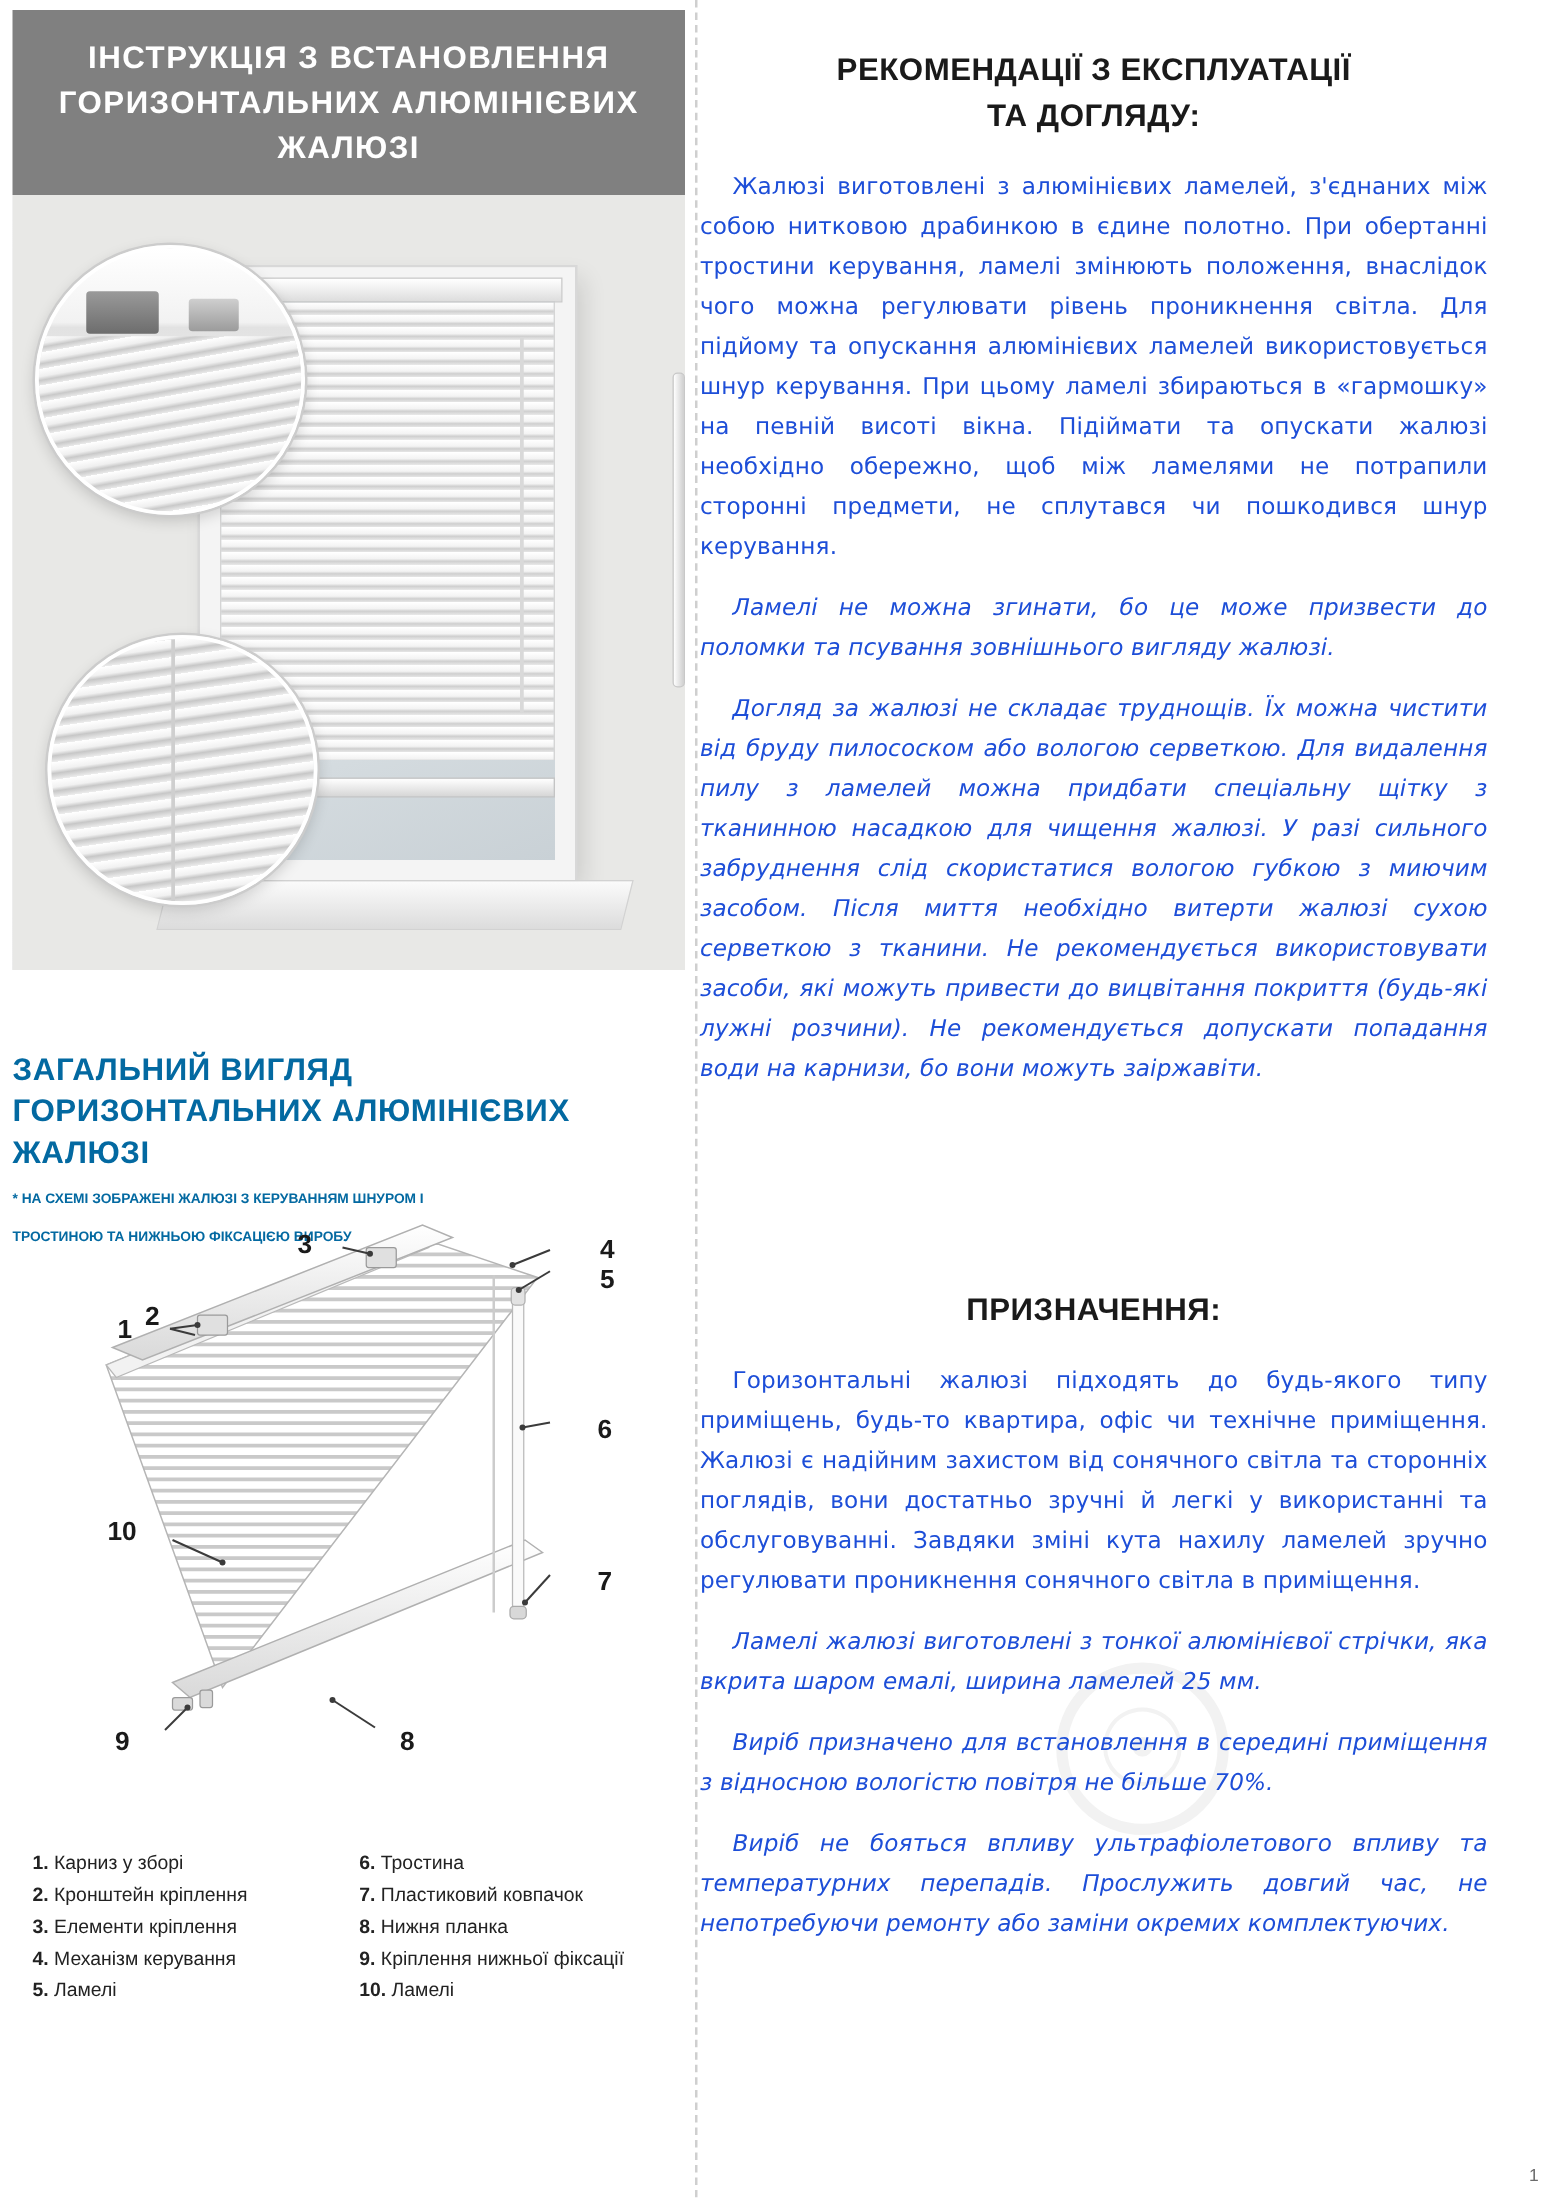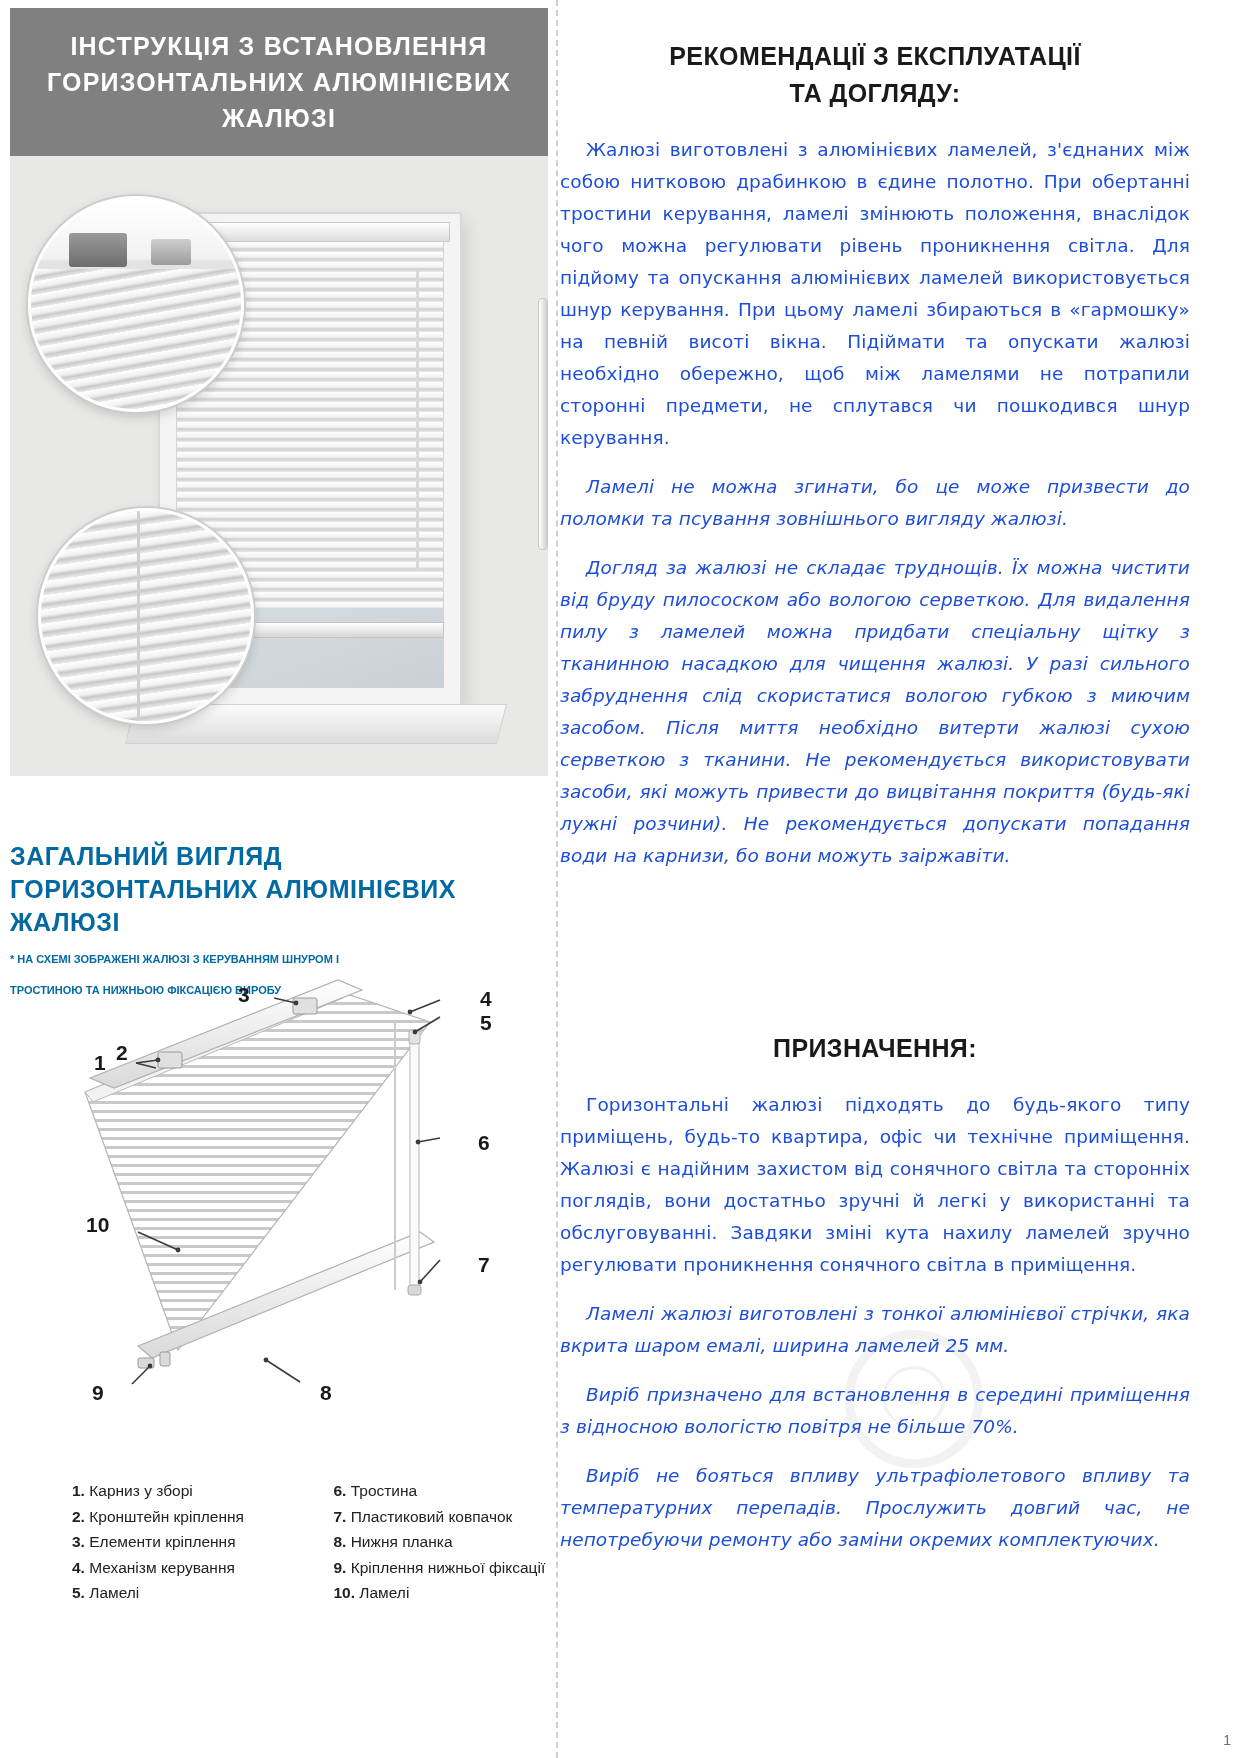--- a/index.html
+++ b/index.html
@@ -258,21 +258,20 @@
   .legend {
     position: absolute;
     left: 26px;
     top: 1478px;
     width: 520px;
     display: flex;
     gap: 22px;
     font-size: 15.5px;
     color: #222;
     line-height: 25.5px;
-    margin-left: 46px;
   }
   .legend ol {
     margin: 0;
     padding: 0;
     list-style: none;
   }
   .legend li { white-space: nowrap; }
   .legend .num { font-weight: bold; }
   .legend .col1 { width: 250px; }
   .legend .col2 { width: 270px; }

